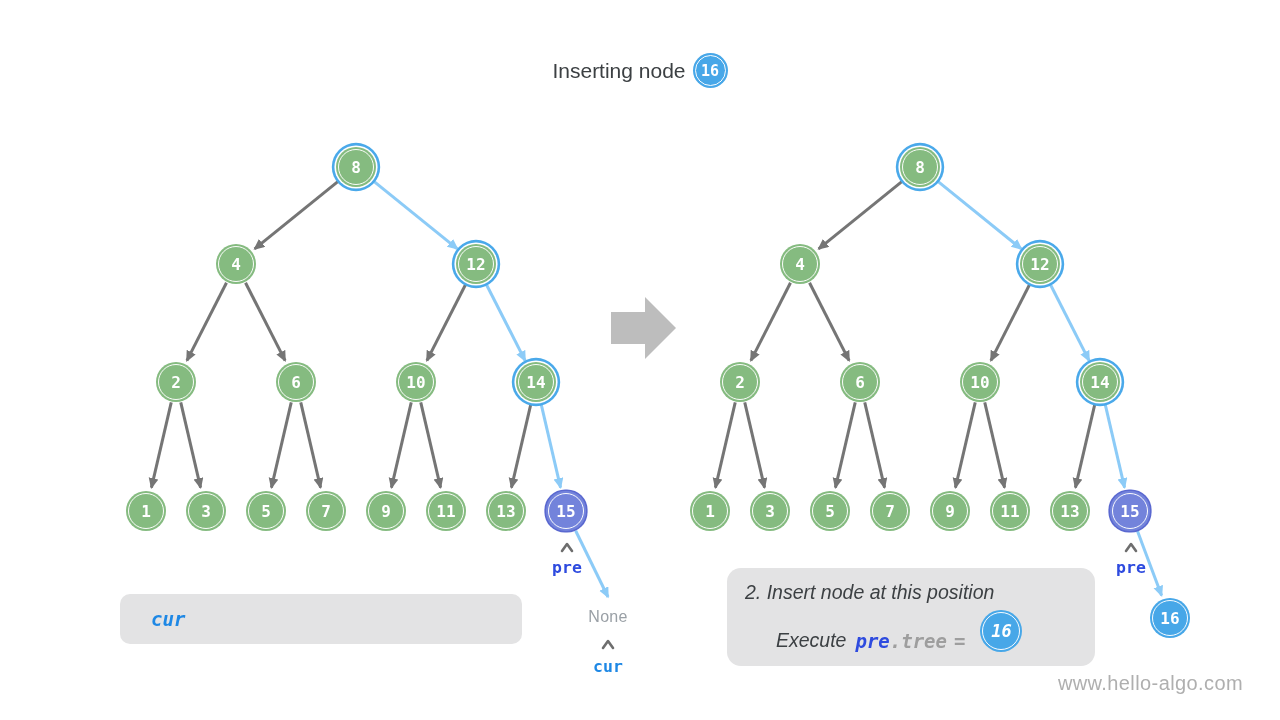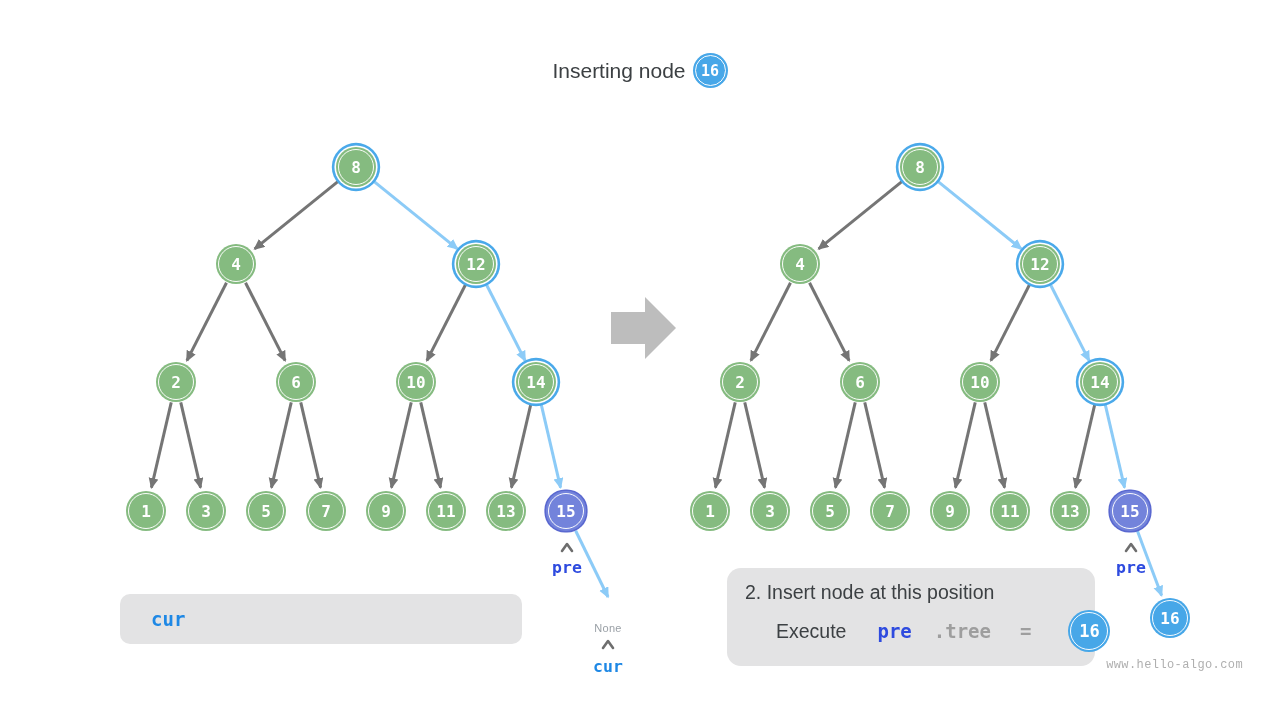--- a/index.html
+++ b/index.html
@@ -16,42 +16,42 @@
   .indigo{background:var(--indigo_fill,#7383DB);box-shadow:0 0 0 1.6px var(--indigo_border,#5A68D0);border-radius:19px;}
   .blue{background:var(--blue_fill,#47A7E8);}
   .ring{box-shadow:0 0 0 1.6px #fff,0 0 0 4.2px var(--ring_blue,#4AA9EA);}
   .tree-node{position:absolute;width:40px;height:40px;font-size:16px;}
   
   #title{position:absolute;left:0;right:0;top:53px;display:flex;align-items:center;
          justify-content:center;gap:7px;font-size:21px;font-weight:500;
          color:var(--text_color,#3C4043);}
   .title-circle{width:35px;height:35px;font-size:15px;flex:0 0 auto;}
   
-  .caption{background:var(--box_bg,#E3E3E4);color:var(--text_color,#3C4043);box-sizing:border-box;}
+  .caption{background:var(--box_bg,#E3E3E4);color:var(--text_color,#3C4043);box-sizing:border-box;font-style:italic;}
   #caption1{position:absolute;left:120px;top:594px;width:402px;height:50px;border-radius:10px;
             display:flex;align-items:center;padding-left:22px;font-size:19.5px;}
   #caption2{position:absolute;left:727px;top:568px;width:368px;height:98px;border-radius:14px;
             padding:13px 0 0 18px;font-size:19.5px;}
-  .cap-line2{display:flex;align-items:center;margin-top:6px;padding-left:31px;gap:22px;}
+  .cap-line2{display:flex;align-items:flex-end;margin-top:6px;padding-left:31px;}
   .code{font-family:"DejaVu Sans Mono",monospace;font-weight:bold;font-size:19px;}
   .code.cur{color:var(--cur_color,#1E88E5);margin-left:9px;}
   .code.pre{color:var(--pre_color,#2E4BDF);margin-left:9px;}
   .code.gray{color:var(--code_gray,#9E9E9E);font-weight:bold;}
   .code.eq{margin:0 7px;}
   .cap-circle{width:42px;height:42px;font-size:17px;margin-left:8px;flex:0 0 auto;}
   
   .ptr-label{position:absolute;transform:translate(-50%,-50%);
              font-family:"DejaVu Sans Mono",monospace;font-weight:bold;font-size:16.5px;}
   .ptr-label.pre{color:var(--pre_color,#2E4BDF);}
   .ptr-label.cur{color:var(--cur_color,#1E88E5);}
-  .none-label{position:absolute;transform:translate(-50%,-50%);font-size:11px;
-              color:var(--none_color,#9AA0A6);letter-spacing:.3px;margin-top:11px;}
+  .none-label{position:absolute;transform:translate(-50%,-50%);font-size:16px;
+              color:var(--none_color,#9AA0A6);letter-spacing:.3px;}
   
-  #watermark{position:absolute;right:37px;top:658px;font-family:Liberation Mono, monospace;
-             font-size:12px;color:#AFAFAF;letter-spacing:.4px;}
+  #watermark{position:absolute;right:37px;top:672px;font-family:Liberation Sans, sans-serif;
+             font-size:20px;color:#AFAFAF;letter-spacing:.4px;}
 </style>
 </head>
 <body>
 
 <div id="canvas">
 
   <div id="title">
     <span>Inserting node</span>
     <span class="circle blue title-circle">
         <span>16</span>

